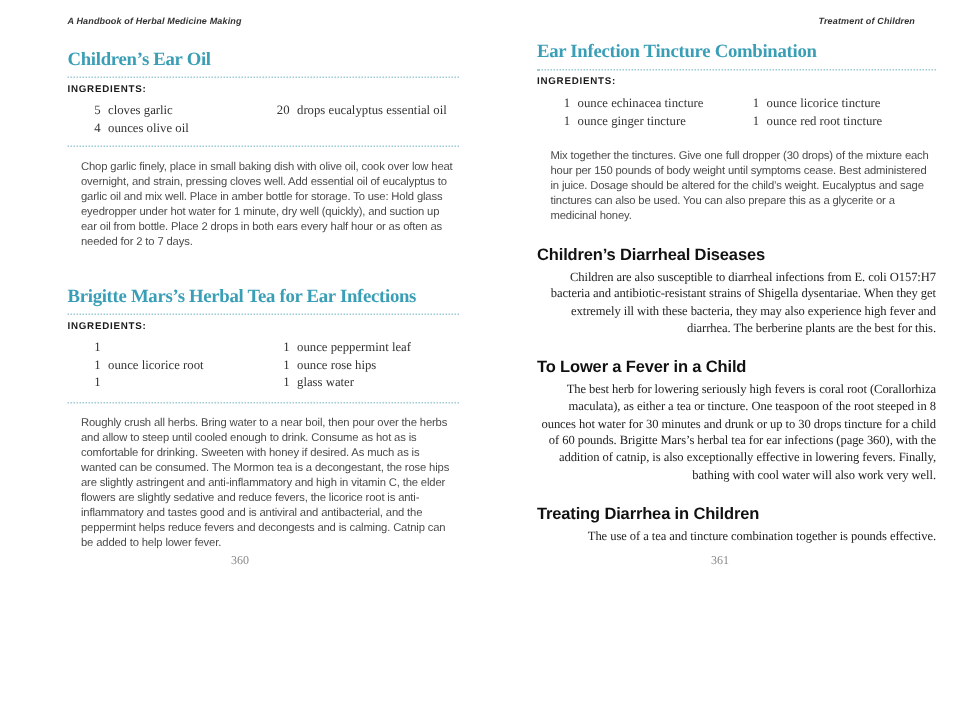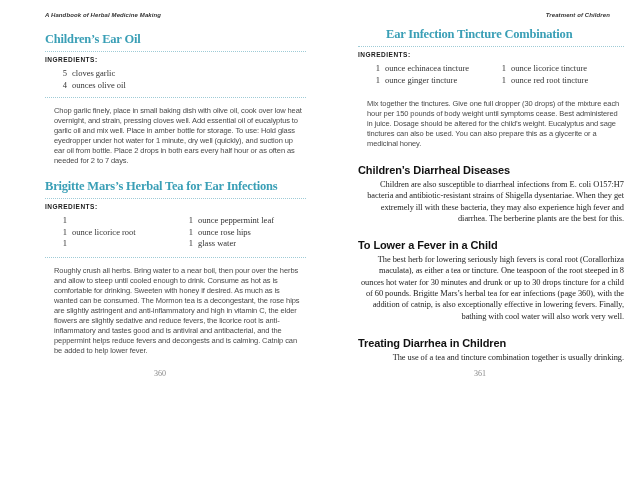--- a/index.html
+++ b/index.html
@@ -9,22 +9,22 @@
   .page-left{padding:12px 14px 0 45px;}
   .page-right{padding:12px 16px 0 38px;}
 
   .running-head{font-family:"Liberation Sans",sans-serif;font-style:italic;font-weight:bold;
     font-size:6px;color:#333;letter-spacing:0.1px;}
   .page-right .running-head{text-align:right;padding-right:14px;}
 
   .recipe-title{font-family:"Liberation Serif",serif;font-weight:700;font-size:12.5px;
     color:var(--accent,#3a9fb6);margin:0;letter-spacing:-0.2px;white-space:nowrap;}
   .page-left .recipe:first-of-type .recipe-title{margin-top:14px;}
-  .page-right .recipe .recipe-title{margin-top:9px;margin-left:28px;}
-  .recipe + .recipe .recipe-title{margin-top:13px;}
+  .page-right .recipe .recipe-title{margin-top:9px;}
+  .recipe + .recipe .recipe-title{margin-top:24px;}
 
   .rule{border-top:1px dotted var(--rule,#9ecbd6);height:0;margin-top:4px;}
   .rule.below-ings{margin-top:6px;}
 
   .ing-label{font-family:"Liberation Sans",sans-serif;font-weight:bold;font-size:6.5px;
     letter-spacing:0.5px;color:#1a1a1a;margin:4px 0 5px;}
 
   .ing-cols{display:grid;grid-template-columns:122px 1fr;column-gap:4px;margin-left:8px;}
   .ing-row{display:grid;grid-template-columns:14px 1fr;column-gap:5px;
     font-size:8.5px;line-height:10.5px;margin-bottom:1px;color:#333;}
@@ -56,20 +56,26 @@
       <div class="ing-label">INGREDIENTS:</div>
       <div class="ing-cols">
         <div class="ing-col">
           <div class="ing-row">
             <span class="qty">5</span>
             <span class="iname"><span>cloves garlic</span></span>
           </div>
           <div class="ing-row">
             <span class="qty">4</span>
             <span class="iname"><span>ounces olive oil</span></span>
+          </div>
+        </div>
+        <div class="ing-col">
+          <div class="ing-row">
+            <span class="qty">20</span>
+            <span class="iname"><span>drops eucalyptus essential oil</span></span>
           </div>
         </div>
       </div>
       <div class="rule below-ings"></div>
       <p class="instructions">Chop garlic finely, place in small baking dish with olive oil, cook over low heat overnight, and strain, pressing cloves well. Add essential oil of eucalyptus to garlic oil and mix well. Place in amber bottle for storage. To use: Hold glass eyedropper under hot water for 1 minute, dry well (quickly), and suction up ear oil from bottle. Place 2 drops in both ears every half hour or as often as needed for 2 to 7 days.</p>
     </article>
 
     <article class="recipe">
       <h2 class="recipe-title">Brigitte Mars’s Herbal Tea for Ear Infections</h2>
       <div class="rule"></div>
@@ -149,19 +155,19 @@
       <p class="section-body">Children are also susceptible to diarrheal infections from E. coli O157:H7 bacteria and antibiotic-resistant strains of Shigella dysentariae. When they get extremely ill with these bacteria, they may also experience high fever and diarrhea. The berberine plants are the best for this.</p>
     </div>
 
     <div>
       <h3 class="section-heading">To Lower a Fever in a Child</h3>
       <p class="section-body">The best herb for lowering seriously high fevers is coral root (Corallorhiza maculata), as either a tea or tincture. One teaspoon of the root steeped in 8 ounces hot water for 30 minutes and drunk or up to 30 drops tincture for a child of 60 pounds. Brigitte Mars’s herbal tea for ear infections (page 360), with the addition of catnip, is also exceptionally effective in lowering fevers. Finally, bathing with cool water will also work very well.</p>
     </div>
 
     <div>
       <h3 class="section-heading">Treating Diarrhea in Children</h3>
-      <p class="section-body">The use of a tea and tincture combination together is usually drinking.</p>
+      <p class="section-body">The use of a tea and tincture combination together is pounds effective.</p>
     </div>
 
     <div class="pagenum">361</div>
   </section>
 
 </div>
 
 </body></html>

